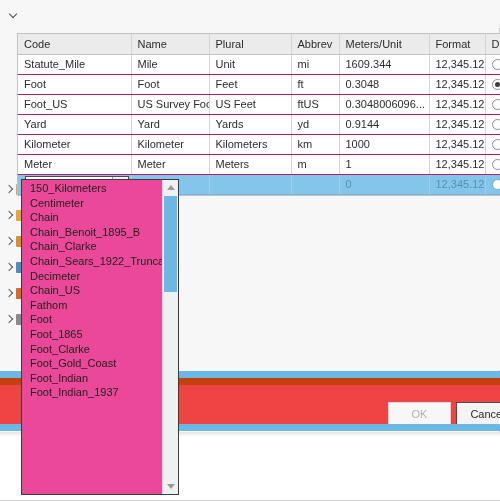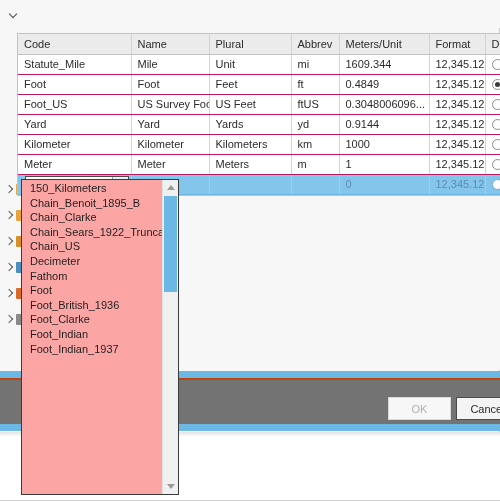--- a/index.html
+++ b/index.html
@@ -218,21 +218,21 @@
     border-top: 3px solid #4a4a4a;
   }
 
   
   #dropdown {
     position: absolute;
     left: 21px;
     top: 179px;
     width: 158px;
     height: 316px;
-    background: #fca5a5;
+    background: #ec4899;
     border: 1px solid #3b3b3b;
     box-sizing: border-box;
     z-index: 40;
     display: flex;
   }
   #dropdown-list {
     flex: 1;
     overflow: hidden;
     padding-top: 1px;
   }
@@ -298,22 +298,22 @@
   #blue-bar-top { top: 371px; }
   #blue-bar-bottom { top: 424px; }
 
   
   #button-strip {
     position: absolute;
     left: 0;
     top: 378px;
     width: 500px;
     height: 46px;
-    background: #737373;
-    border-top: 2px solid #c2410c;
+    background: #ef4444;
+    border-top: 7px solid #c2410c;
   }
   .dlg-button {
     position: absolute;
     top: 17px;
     height: 23px;
     width: 63px;
     font-size: 11px;
     display: flex;
     align-items: center;
     justify-content: center;
@@ -426,21 +426,21 @@
             <td>mi</td>
             <td>1609.344</td>
             <td>12,345.12</td>
             <td class="radio-cell"><span class="radio"></span></td>
           </tr>
           <tr>
             <td>Foot</td>
             <td>Foot</td>
             <td>Feet</td>
             <td>ft</td>
-            <td>0.4849</td>
+            <td>0.3048</td>
             <td>12,345.12</td>
             <td class="radio-cell"><span class="radio checked"></span></td>
           </tr>
           <tr>
             <td>Foot_US</td>
             <td>US Survey Foot</td>
             <td>US Feet</td>
             <td>ftUS</td>
             <td>0.3048006096...</td>
             <td>12,345.12</td>
@@ -489,29 +489,32 @@
             <td>12,345.12</td>
             <td class="radio-cell"><span class="radio"></span></td>
           </tr>
         </tbody>
     </table>
   </div>
 
   <div id="dropdown">
     <div id="dropdown-list">
         <div class="dd-item">150_Kilometers</div>
+        <div class="dd-item">Centimeter</div>
+        <div class="dd-item">Chain</div>
         <div class="dd-item">Chain_Benoit_1895_B</div>
         <div class="dd-item">Chain_Clarke</div>
         <div class="dd-item">Chain_Sears_1922_Truncated</div>
+        <div class="dd-item">Decimeter</div>
         <div class="dd-item">Chain_US</div>
-        <div class="dd-item">Decimeter</div>
         <div class="dd-item">Fathom</div>
         <div class="dd-item">Foot</div>
-        <div class="dd-item">Foot_British_1936</div>
+        <div class="dd-item">Foot_1865</div>
         <div class="dd-item">Foot_Clarke</div>
+        <div class="dd-item">Foot_Gold_Coast</div>
         <div class="dd-item">Foot_Indian</div>
         <div class="dd-item">Foot_Indian_1937</div>
       </div>
     <div id="dd-scrollbar">
       <div class="sb-arrow up">
         <span class="sb-tri-up"></span>
       </div>
       <div id="dd-thumb"></div>
       <div class="sb-arrow down">
         <span class="sb-tri-down"></span>

